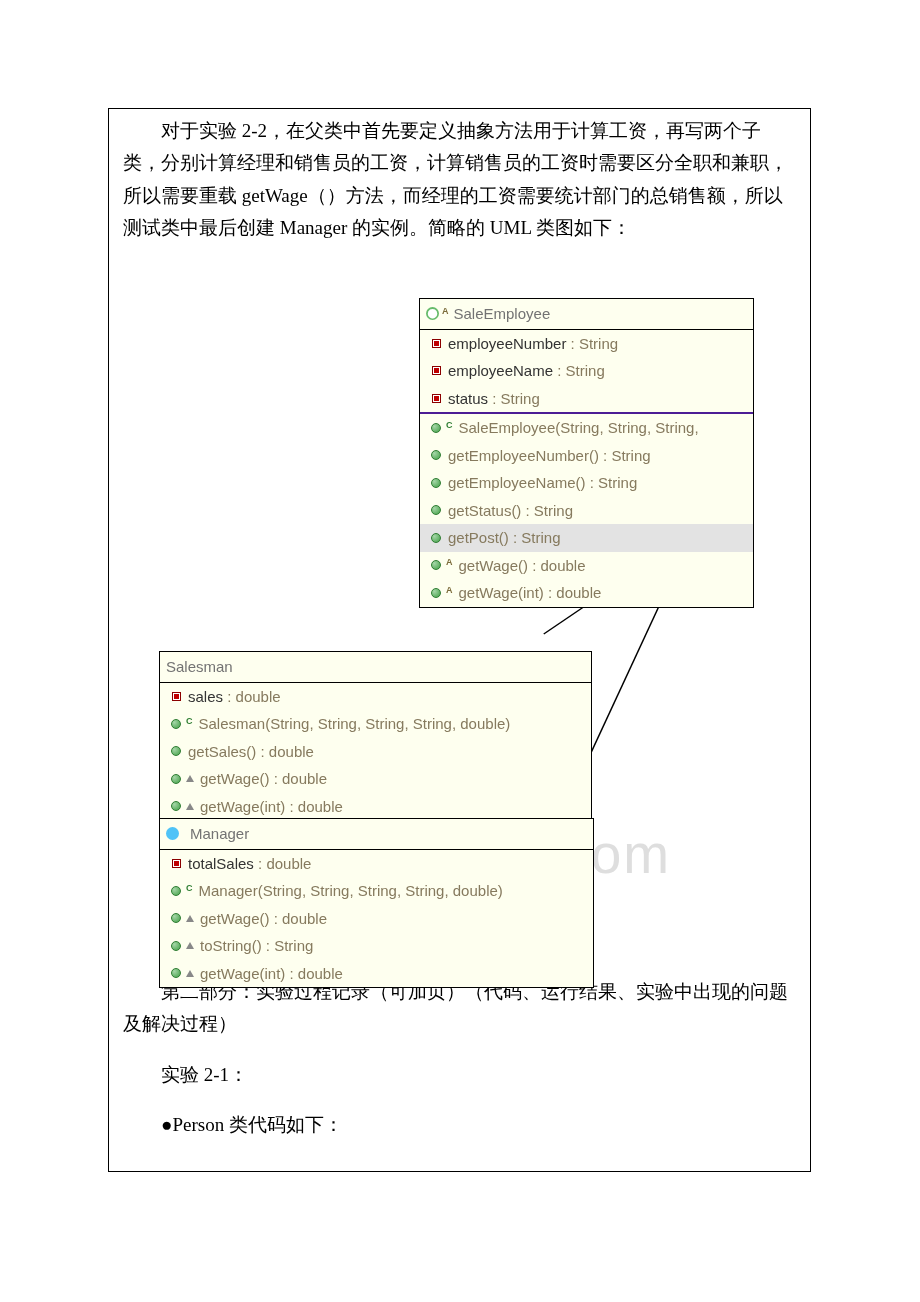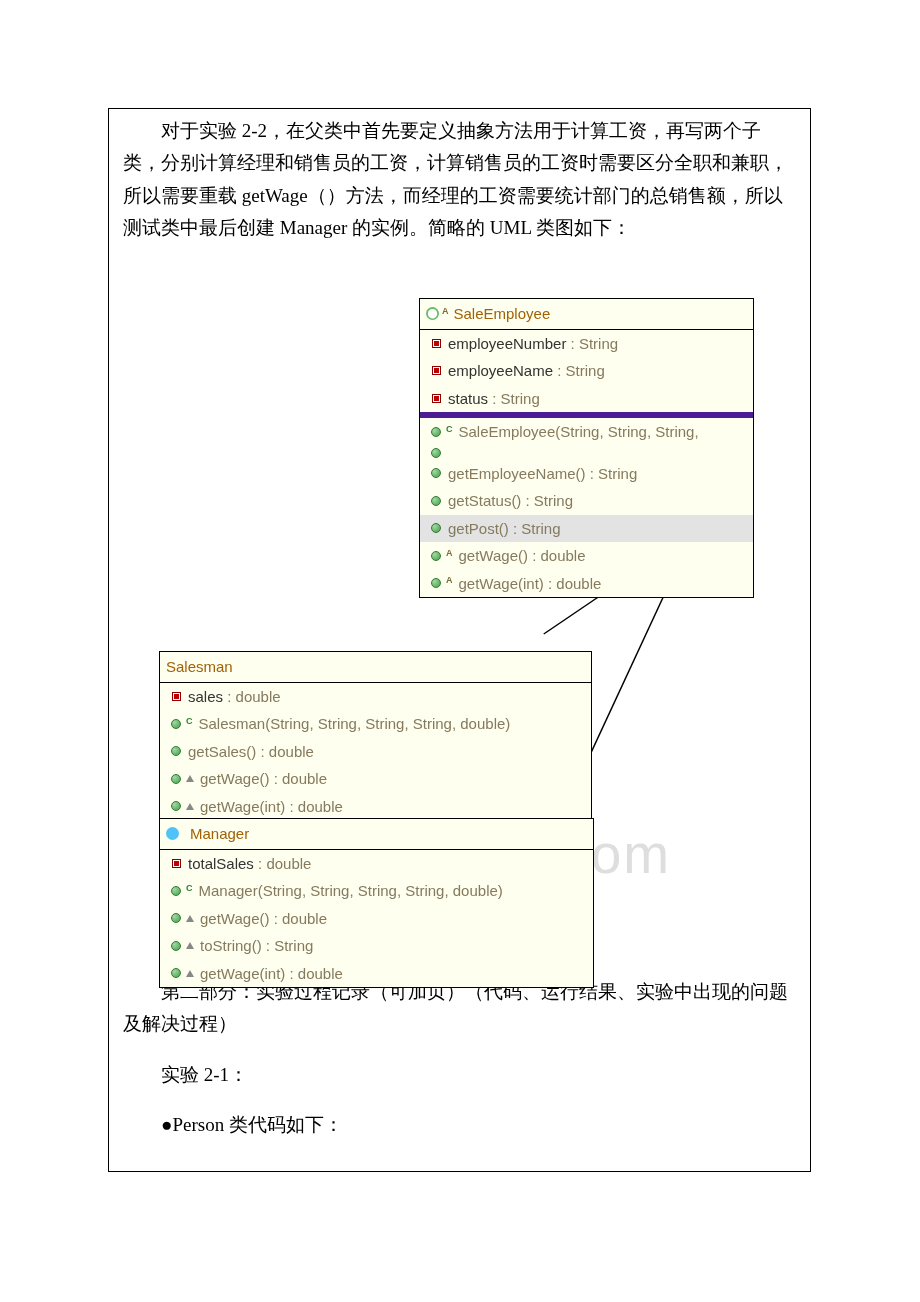--- a/index.html
+++ b/index.html
@@ -37,21 +37,21 @@
       font-size: 15px;
     }
     .uml-header {
       border-bottom: 1px solid #000;
       padding: 2px 6px 2px 6px;
       display: flex;
       align-items: center;
       gap: 5px;
     }
     .uml-section {
-      border-bottom: 6px solid #4c1d95;
+      border-bottom: 2px solid #4c1d95;
     }
     .uml-section:last-child { border-bottom: none; }
     .uml-row {
       display: flex;
       align-items: center;
       padding: 1px 8px 1px 10px;
       gap: 6px;
       white-space: nowrap;
     }
     .uml-row.selected { background: #E3E3E3; }
@@ -109,21 +109,21 @@
       font-size: 9px;
       font-weight: bold;
       vertical-align: super;
       margin-left: -2px;
       margin-top: -5px;
     }
     .sup-a { color: #7B6B3A; }
     .sup-c { color: #2E7D32; }
     .gray-text { color: #867A5E; }
     .name-text { color: #333; }
-    .header-name { color: #a16207; font-size: 15px; }
+    .header-name { color: #737373; font-size: 15px; }
     .watermark {
       position: absolute;
       left: 50%;
       top: 560px;
       transform: translateX(-50%);
       font-size: 55px;
       font-family: Arial, sans-serif;
       color: rgba(200,200,200,0.6);
       font-weight: 300;
       letter-spacing: 2px;
@@ -204,20 +204,21 @@
           <span class="icon">
               <span class="icon-circle"></span>
             </span>
             <span class="sup-c">C</span>
           <span class="gray-text">SaleEmployee(String, String, String,</span>
         </div>
         <div class="uml-row">
           <span class="icon">
               <span class="icon-circle"></span>
             </span>
+          <span class="gray-text">getEmployeeNumber() : String</span>
         </div>
         <div class="uml-row">
           <span class="icon">
               <span class="icon-circle"></span>
             </span>
           <span class="gray-text">getEmployeeName() : String</span>
         </div>
         <div class="uml-row">
           <span class="icon">
               <span class="icon-circle"></span>

